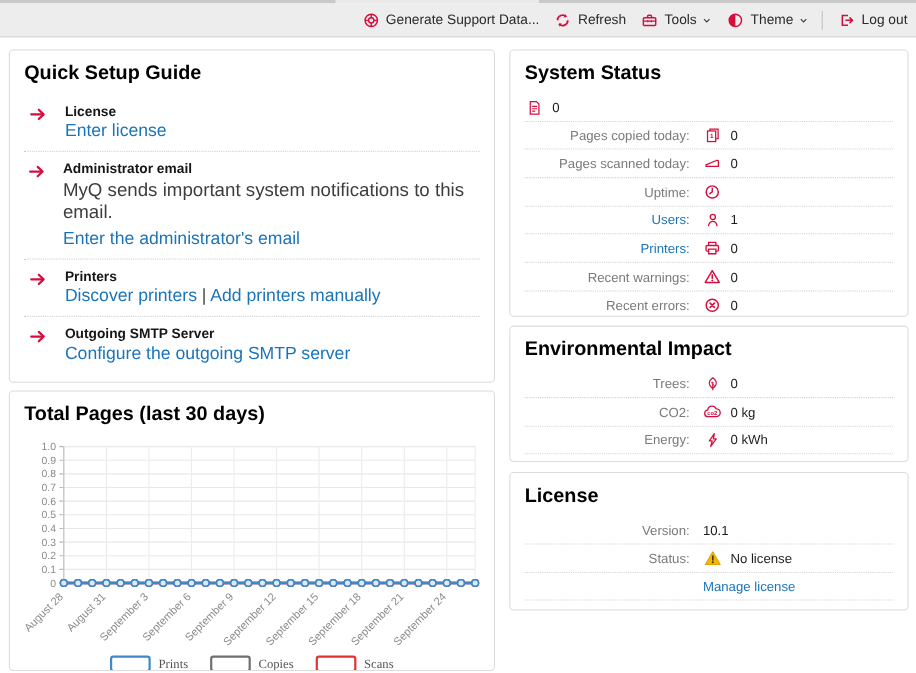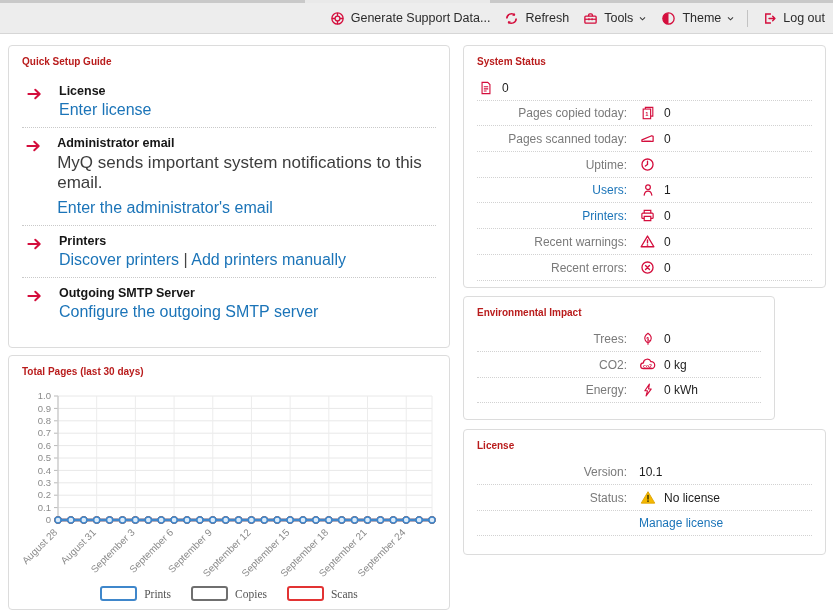--- a/index.html
+++ b/index.html
@@ -10,21 +10,21 @@
   .toolbar{position:absolute;top:3px;left:0;right:0;height:31px;background:#ededed;
     border-bottom:1px solid #d6d6d6;display:flex;align-items:center;justify-content:flex-end;
     padding-right:8px;box-sizing:border-box;}
   .tb-btn{display:flex;align-items:center;gap:6px;margin-left:14px;font-size:12.5px;
     color:#2b2b2b;cursor:pointer;white-space:nowrap;}
   .tb-btn .ico{display:flex;align-items:center}
   .tb-divider{width:1px;height:17px;background:#c3c3c3;margin-left:12px;}
   .chev{display:flex;align-items:center;margin-left:-1px}
   .panel{position:absolute;background:#fff;border:1px solid #dcdcdc;border-radius:4px;
     box-sizing:border-box;padding:10px 13px;overflow:hidden;}
-  .panel h2{margin:0 0 9px 0;font-size:10px;color:#b91c1c;}
+  .panel h2{margin:0 0 9px 0;font-size:18px;color:#000000;}
   
   .qs-item{display:flex;gap:15px;padding:8px 2px;}
   .qs-item:not(:last-child){border-bottom:1px dotted #c9c9c9;}
   .qs-ico{width:20px;display:flex;justify-content:center;padding-top:1px;}
   .qs-title{font-weight:bold;font-size:12.5px;color:#161616;margin-bottom:3px;}
   .qs-title.done{color:#1e821e;}
   .qs-desc{font-size:17px;color:#3d3d3d;margin-bottom:6px;}
   .qs-note{font-size:12px;color:#2e8b2e;margin-bottom:7px;}
   .qs-links{font-size:16px;}
   a.lnk{color:#1b74b8;text-decoration:none;cursor:pointer;}
@@ -420,21 +420,21 @@
           <svg width="15" height="15" viewBox="0 0 16 16">
             <circle cx="8" cy="8" r="5.9" fill="none" stroke="#d40e3d" stroke-width="1.4"></circle>
             <path d="M5.9 5.9l4.2 4.2M10.1 5.9l-4.2 4.2" stroke="#d40e3d" stroke-width="1.5" stroke-linecap="round"></path>
           </svg>
         </span>
         <span class="st-value">0</span>
       </div>
     </div>
 </div>
 
-<div class="panel" style="left:463px;top:296px;width:312px;height:124px;">
+<div class="panel" style="left:463px;top:296px;width:363px;height:124px;">
   <h2>Environmental Impact</h2>
   <div id="env-rows">
       <div class="st-row">
         <span class="st-label">Trees:</span>
         <span class="st-ico">
           <svg width="14" height="14" viewBox="0 0 16 16">
             <path d="M8 14.5V6" stroke="#d40e3d" stroke-width="1.3"></path>
             <path d="M8 1.5C5 3.6 3.4 6.4 4.9 9.4 5.9 11.4 7.2 12 8 12s2.1-.6 3.1-2.6C12.6 6.4 11 3.6 8 1.5z" fill="none" stroke="#d40e3d" stroke-width="1.3" stroke-linejoin="round"></path>
             <path d="M8 6L6 7.2M8 8.7l2 1.2" stroke="#d40e3d" stroke-width="1"></path>
           </svg>

